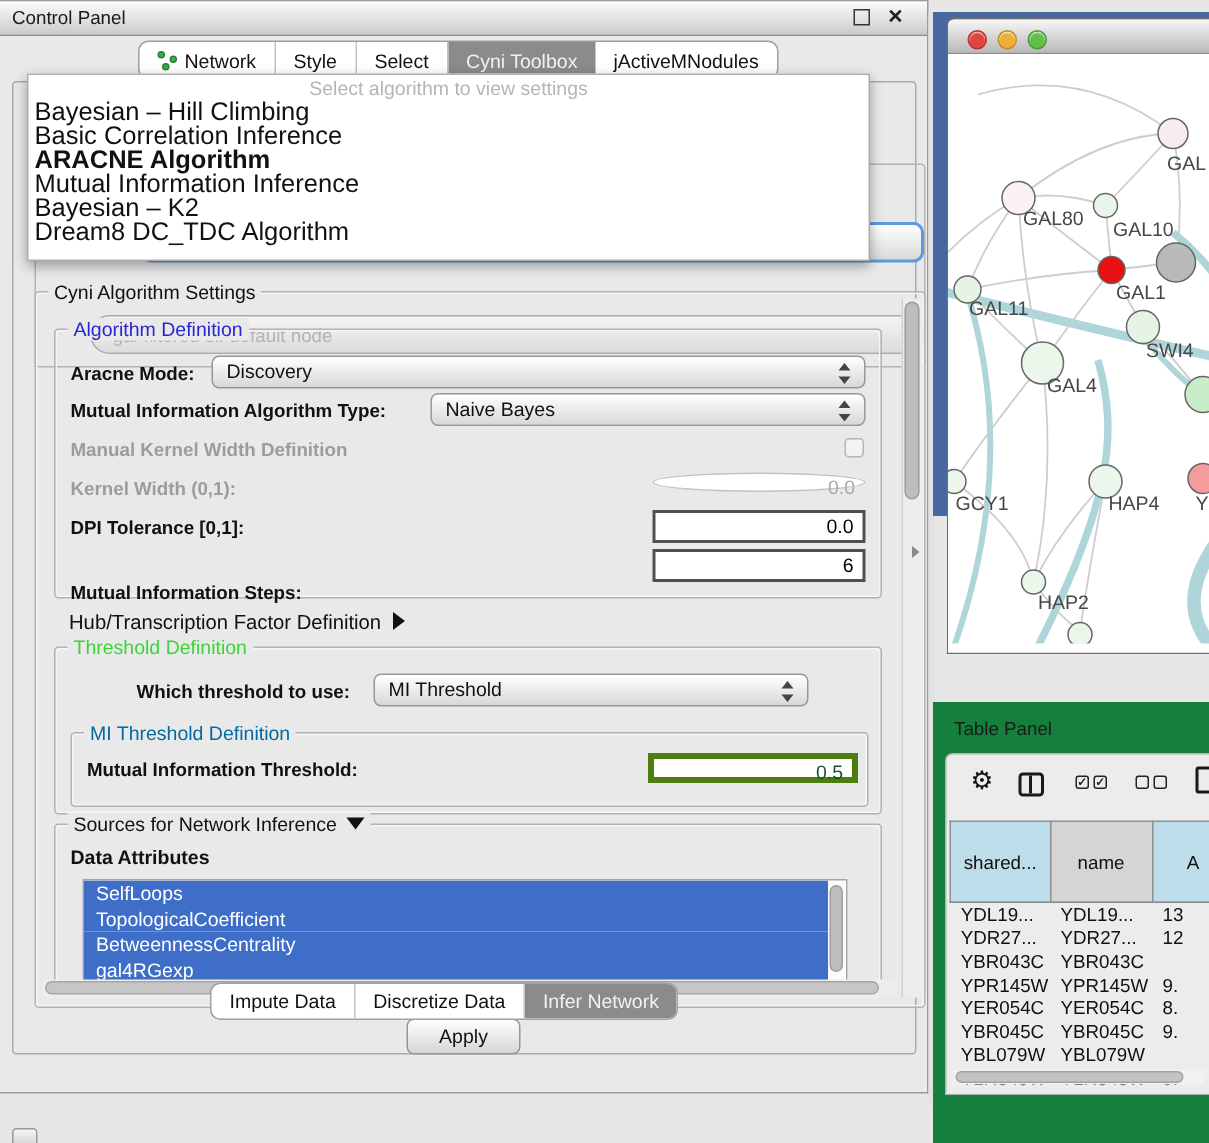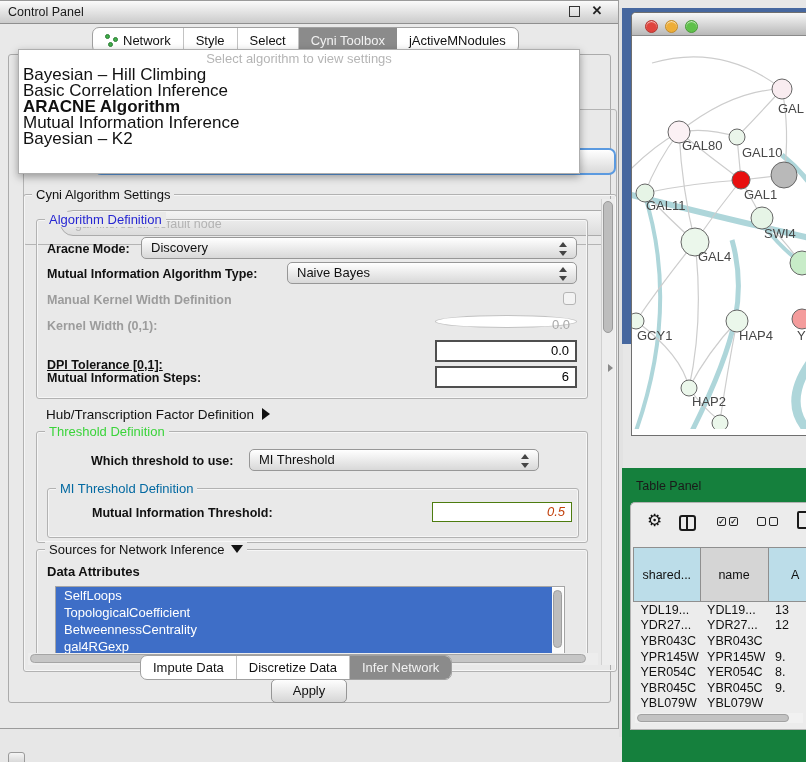--- a/index.html
+++ b/index.html
@@ -58,21 +58,21 @@
   .combo{border:1px solid #979797;border-radius:5px;background:linear-gradient(#ffffff,#d8d8d8);
     box-sizing:border-box;height:22px;line-height:20px;padding-left:9px;font-size:13px;cursor:default;}
   .stepper{position:absolute;right:9px;top:4px;width:8px;height:14px;}
   .stepper:before,.stepper:after{content:"";position:absolute;left:0;border-left:4px solid transparent;border-right:4px solid transparent;}
   .stepper:before{top:0;border-bottom:5px solid #444;}
   .stepper:after{bottom:0;border-top:5px solid #444;}
   .field{box-sizing:border-box;height:20px;line-height:18px;background:#fff;text-align:right;
     padding-right:6px;font-size:13px;}
   .field.light{border:1px solid #c2c2c2;color:#a9a9a9;}
   .field.strong{border:2px solid #4f4f4f;color:#000;}
-  .field.normal{border:1px solid #4d7c0f;color:#c2410c;font-style:italic;}
+  .field.normal{border:4px solid #4d7c0f;color:#14532d;}
   .checkbox{width:13px;height:13px;border:1px solid #b5b5b5;border-radius:3px;background:#f3f3f3;box-sizing:border-box;}
   .expander-arrow-right{display:inline-block;width:0;height:0;border-top:6px solid transparent;
     border-bottom:6px solid transparent;border-left:8px solid #111;margin-left:8px;vertical-align:-1px;}
   .expander-arrow-down{display:inline-block;width:0;height:0;border-left:6px solid transparent;
     border-right:6px solid transparent;border-top:8px solid #111;margin-left:6px;vertical-align:1px;}
 
   #threshold-group{left:12px;top:236px;width:550px;height:110px;}
   #mithr-group{left:10px;top:56px;width:530px;height:48px;}
   #sources-group{left:12px;top:354px;width:550px;height:112px;}
 
@@ -187,47 +187,47 @@
         </div>
 
         <span class="abs formlabel graylabel" style="left:10px;top:73px;">Manual Kernel Width Definition</span>
         <span class="abs checkbox" style="left:526px;top:72px;"></span>
 
         <span class="abs formlabel graylabel" style="left:10px;top:99px;">Kernel Width (0,1):</span>
         <div class="abs field light" style="left:398px;top:95px;width:142px;">
           <span>0.0</span>
         </div>
 
-        <span class="abs formlabel" style="left:10px;top:138px;text-decoration:underline;">DPI Tolerance [0,1]:</span>
+        <span class="abs formlabel" style="left:10px;top:125px;">DPI Tolerance [0,1]:</span>
         <div class="abs field strong" style="left:398px;top:120px;width:142px;height:22px;">
           <span>0.0</span>
         </div>
 
-        <span class="abs formlabel" style="left:10px;top:151px;text-align:right;">Mutual Information Steps:</span>
+        <span class="abs formlabel" style="left:10px;top:168px;text-align:right;">Mutual Information Steps:</span>
         <div class="abs field strong" style="left:398px;top:146px;width:142px;height:22px;">
           <span>6</span>
         </div>
       </div>
 
       <div class="abs" style="left:22px;top:212px;font-size:13.5px;">
         <span>Hub/Transcription Factor Definition</span><span class="expander-arrow-right"></span>
       </div>
 
       <div class="abs groupbox" id="threshold-group">
         <span class="grouplabel" style="color:#3bd43b;">Threshold Definition</span>
 
         <span class="abs formlabel" style="left:54px;top:22px;">Which threshold to use:</span>
         <div class="abs combo" style="left:212px;top:17px;width:290px;">
           <span>MI Threshold</span>
           <span class="stepper"></span>
         </div>
 
         <div class="abs groupbox" id="mithr-group">
           <span class="grouplabel" style="color:#0369a1;">MI Threshold Definition</span>
-          <span class="abs formlabel" style="left:10px;top:17px;margin-left:34px;">Mutual Information Threshold:</span>
+          <span class="abs formlabel" style="left:10px;top:17px;">Mutual Information Threshold:</span>
           <div class="abs field normal" style="left:384px;top:13px;width:140px;">
             <span>0.5</span>
           </div>
         </div>
       </div>
 
       <div class="abs groupbox" id="sources-group">
         <span class="grouplabel"><span>Sources for Network Inference</span><span class="expander-arrow-down"></span></span>
 
         <span class="abs formlabel" style="left:10px;top:14px;font-size:13px;">Data Attributes</span>
@@ -262,20 +262,21 @@
     </div>
 </div>
 
 <div class="abs" id="algo-popup">
   <div id="algo-placeholder">Select algorithm to view settings</div>
 <div class="algo-item">Bayesian – Hill Climbing</div>
     <div class="algo-item">Basic Correlation Inference</div>
     <div class="algo-item selected">ARACNE Algorithm</div>
     <div class="algo-item">Mutual Information Inference</div>
     <div class="algo-item">Bayesian – K2</div>
+    <div class="algo-item">Dream8 DC_TDC Algorithm</div>
   </div>
 
 <div class="abs" id="gutter"></div>
 <div class="abs" id="gutter-arrow"></div>
 
 <div class="abs" id="desktop">
   <div class="abs" id="net-window">
     <div class="abs" id="net-titlebar">
       <span class="abs light" id="light-red"></span>
       <span class="abs light" id="light-yellow"></span>

